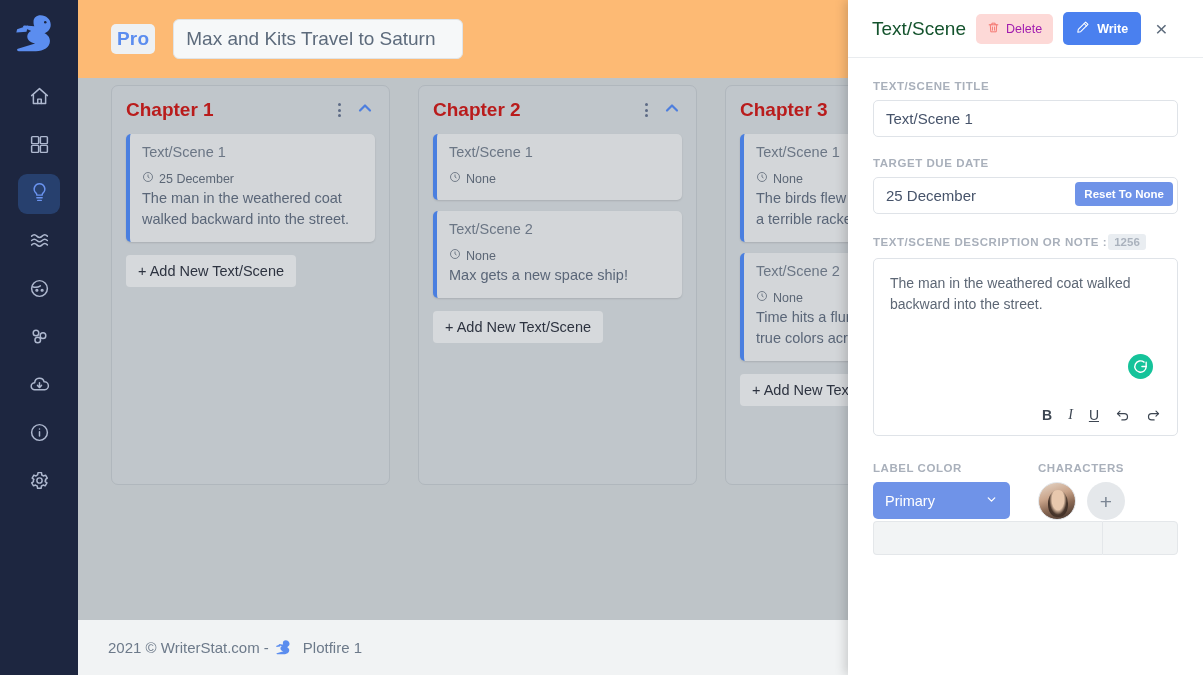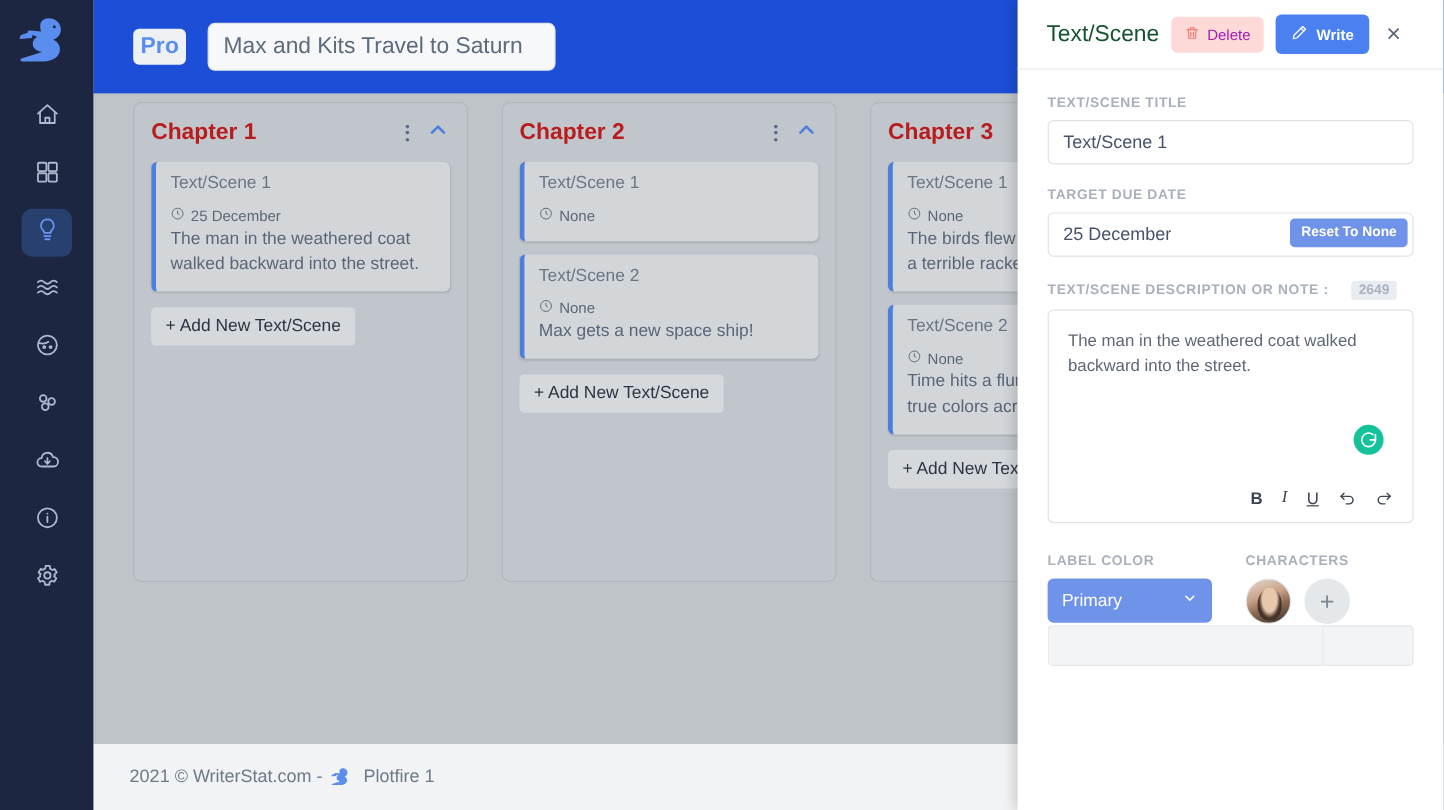--- a/index.html
+++ b/index.html
@@ -24,21 +24,21 @@
     display: flex; align-items: center; justify-content: center;
     cursor: pointer;
   }
   .rail-item svg { width: 21px; height: 21px; stroke: #aeb8cf; fill: none; stroke-width: 1.7; stroke-linecap: round; stroke-linejoin: round; }
   .rail-item.active { background: #27406e; }
   .rail-item.active svg { stroke: #6a93ef; }
 
   
   .topbar {
     position: absolute; left: 78px; top: 0; width: 1125px; height: 78px;
-    background: #1d4ed8;
+    background: #fdba74;
     display: flex; align-items: center; padding-left: 33px; gap: 18px;
   }
   .pro-badge {
     color: #5b8def; font-size: 19px; font-weight: bold; letter-spacing: .2px;
     padding: 4px 6px; border-radius: 5px; background: #eef1f3; cursor: pointer;
   }
   .title-input {
     width: 290px; height: 40px; border: 1px solid #e0e4e7; border-radius: 6px;
     background: #f6f8f9; color: #5d6b7c; font-size: 19px;
     padding: 0 12px; font-family: "Liberation Sans", sans-serif;
@@ -135,21 +135,21 @@
   .date-row {
     position: relative; width: 100%; height: 37px; border: 1px solid #dfe3e8; border-radius: 5px;
     display: flex; align-items: center; padding: 0 12px; background: #fff;
   }
   .date-val { font-size: 15px; color: #46536a; }
   .btn-reset {
     position: absolute; right: 4px; top: 4px; background: #6f93e8; color: #fff;
     border: none; border-radius: 4px; padding: 6px 9px; font-size: 11.5px; font-weight: bold;
     cursor: pointer; font-family: "Liberation Sans", sans-serif;
   }
-  .desc-head { display: flex; align-items: center; gap: 19px; margin-bottom: 8px; }
+  .desc-head { display: flex; align-items: center; gap: 1px; margin-bottom: 8px; }
   .char-count {
     background: #e9edf1; color: #aab2bd; font-size: 11.5px; font-weight: bold;
     padding: 2px 6px; border-radius: 3px;
   }
   .editor {
     position: relative; width: 100%; height: 178px; border: 1px solid #dfe3e8;
     border-radius: 5px; background: #fff; padding: 14px 16px;
   }
   .editor-text { font-size: 14px; color: #5d6775; line-height: 1.48; }
   .grammarly {
@@ -454,21 +454,21 @@
       <input class="text-input" value="Text/Scene 1" style="">
 
       <div class="field-label" style="margin-top:20px">TARGET DUE DATE</div>
       <div class="date-row">
         <span class="date-val">25 December</span>
         <button class="btn-reset">Reset To None</button>
       </div>
 
       <div class="desc-head" style="margin-top:20px">
         <span class="field-label" style="margin-bottom:0">TEXT/SCENE DESCRIPTION OR NOTE :</span>
-        <span class="char-count">2649</span>
+        <span class="char-count">1256</span>
       </div>
 
       <div class="editor">
         <div class="editor-text">The man in the weathered coat walked backward into the street.</div>
         <div class="grammarly">
           <svg viewBox="0 0 24 24">
               <path d="M20 12a8 8 0 11-3-6.2"></path>
               <path d="M20 6v6h-6" stroke-width="2"></path>
             </svg>
         </div>

